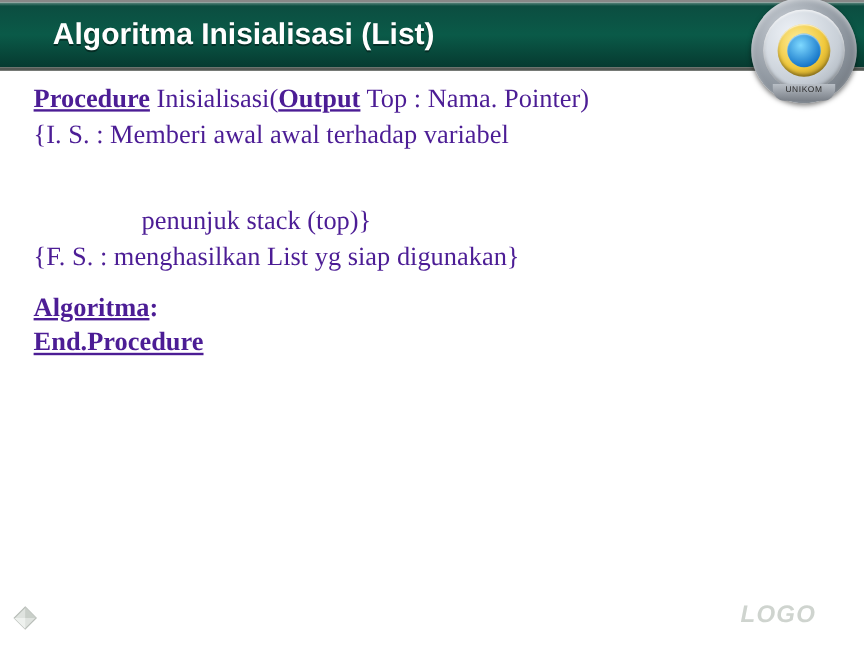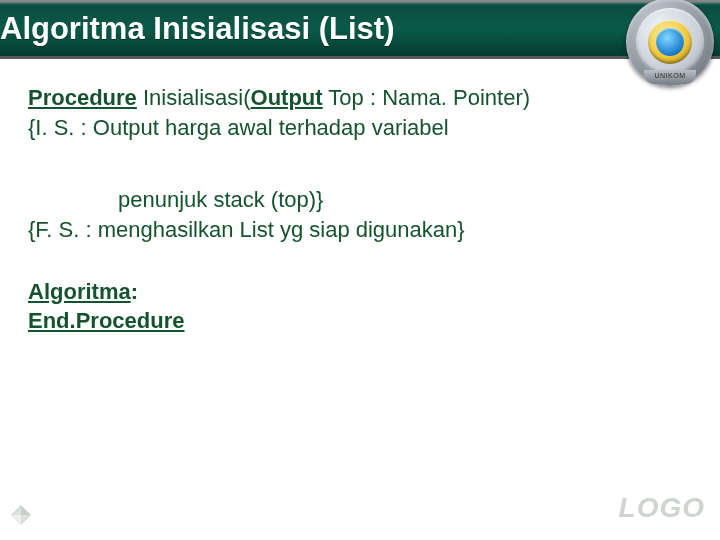--- a/index.html
+++ b/index.html
@@ -23,21 +23,22 @@
   .header-bar::before {
     content: "";
     position: absolute;
     top: 0; left: 0; right: 0;
     height: 3px;
     background: linear-gradient(to bottom, rgba(255,255,255,0.35), rgba(255,255,255,0));
   }
   .title {
     color: #ffffff;
     font-weight: bold;
-    font-size: 31px;
+    font-size: 25px;
+    padding-left: 44px;
     line-height: 54px;
     text-shadow: 0 1px 0 rgba(0,0,0,0.4);
   }
   .logo {
     position: absolute;
     right: 6px;
     top: -2px;
     width: 88px;
     height: 88px;
   }
@@ -80,42 +81,43 @@
     height: 14px;
     border-radius: 0 0 10px 10px;
     background: linear-gradient(to bottom, #b9bfc6, #7a8088);
     font-size: 7px;
     text-align: center;
     color: #2b2b2b;
     line-height: 12px;
     letter-spacing: 0.5px;
   }
   .content {
-    padding: 24px 28px 0 28px;
+    padding: 8px 28px 0 28px;
     font-size: 22px;
-    color: #14532d;
+    color: #4c1d95;
     line-height: 1.35;
+    font-family: Liberation Serif, serif;
   }
   .ub { text-decoration: underline; font-weight: bold; }
   .b  { font-weight: bold; }
   .indent { padding-left: 90px; margin-top: 43px; }
-  .sp { margin-top: 32px; }
+  .sp { margin-top: 12px; }
   .bullet {
     position: absolute;
     left: 10px;
     bottom: 14px;
     width: 22px;
     height: 22px;
   }
   .bullet svg { width: 22px; height: 22px; display:block; }
   .watermark {
     position: absolute;
-    right: 15px;
+    right: 40px;
     bottom: 16px;
-    font-size: 28px;
+    font-size: 20px;
     font-weight: bold;
     font-style: italic;
     color: #cfd4cf;
     letter-spacing: 1px;
     text-shadow: 0 1px 0 #fff;
   }
 </style>
 </head>
 <body>
 
@@ -128,21 +130,21 @@
   <div class="mid"></div>
   <div class="inner"></div>
   <div class="center"></div>
   <div class="under">UNIKOM</div>
 </div>
 
 <div class="content">
   <div>
     <span class="ub">Procedure</span><span> Inisialisasi(</span><span class="ub">Output</span><span>  Top : Nama. Pointer)</span>
   </div>
-  <div>{I. S. : Output harga awal terhadap variabel</div>
+  <div>{I. S. : Memberi awal awal terhadap variabel</div>
   <div class="indent">penunjuk stack (top)}</div>
   <div>{F. S. : menghasilkan List yg siap digunakan}</div>
 
   <div class="sp">
     <span class="ub">Algoritma</span><span class="b">:</span>
   </div>
   <div class="ub">End.Procedure</div>
 </div>
 
 <div class="bullet">

